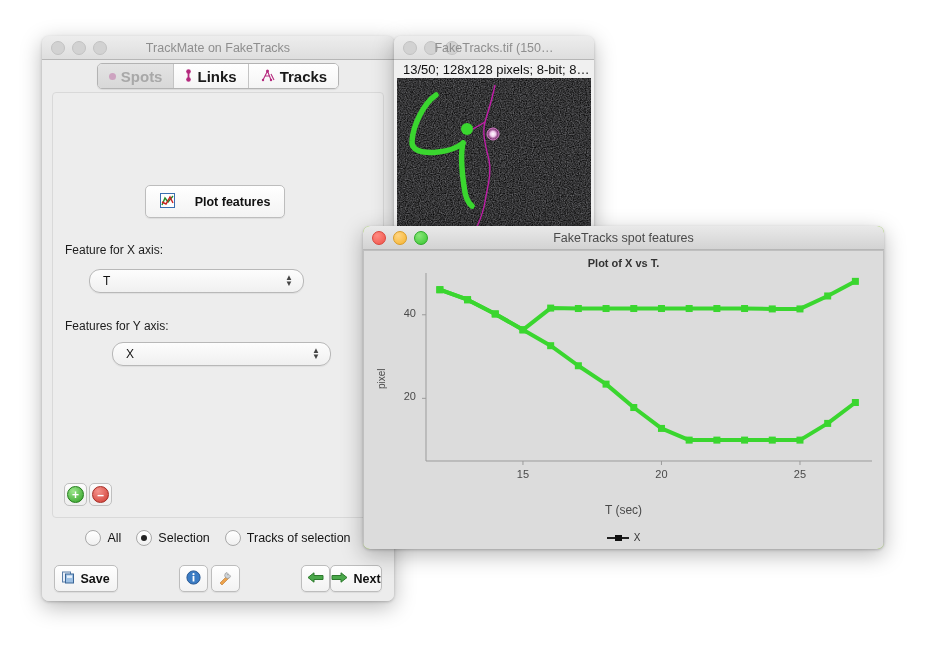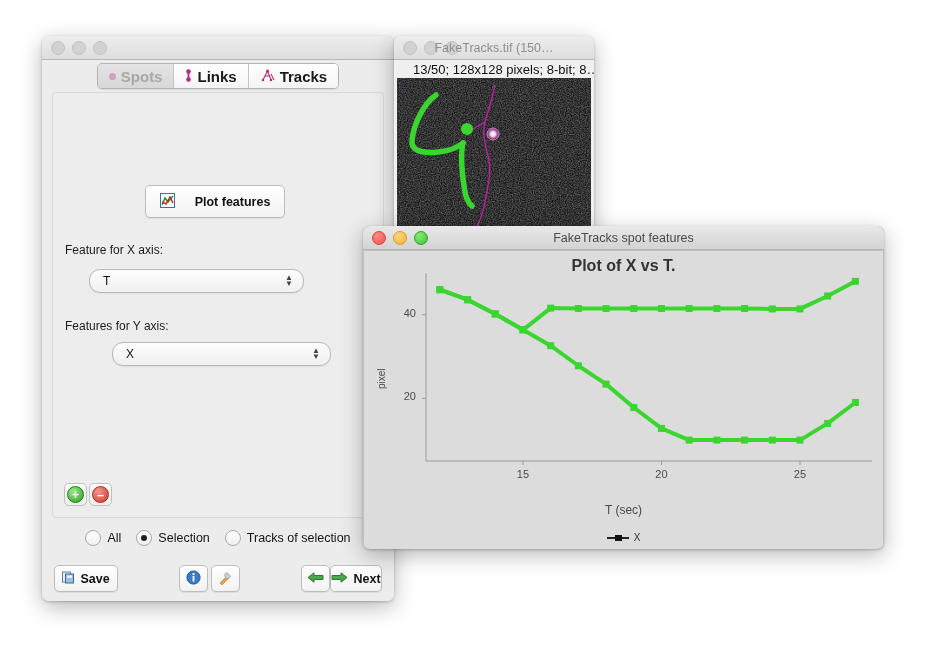--- a/index.html
+++ b/index.html
@@ -83,32 +83,32 @@
 
   .botbar { position: absolute; bottom: 10px; left: 12px; right: 12px; height: 27px; }
   .bbtn { position: absolute; height: 25px; background: linear-gradient(#ffffff,#f2f2f2);
           border: 1px solid #bdbdbd; border-radius: 5px;
           display: flex; align-items: center; justify-content: center; gap: 5px;
           font-size: 12.5px; font-weight: bold; color: #111;
           box-shadow: 0 1px 1px rgba(0,0,0,.07); }
 
   
   #tif { left: 394px; top: 36px; width: 200px; height: 196px; background: #f0f0f0; }
-  #tif-status { height: 18px; font-size: 13px; color: #111; padding-left: 19px;
+  #tif-status { height: 18px; font-size: 13px; color: #111; padding-left: 9px;
                 display: flex; align-items: center; background: #f0f0f0;
                 white-space: nowrap; overflow: hidden; }
   #tif-canvas { position: relative; width: 194px; height: 152px; margin: 0 3px;
                 background: #050505; overflow: hidden; }
 
   
   #plotwin { left: 363px; top: 226px; width: 521px; height: 323px; background: #84cc16; }
   #plot-body { position: relative; height: 300px; background: #dcdcdc;
                border: 1px solid #bfbfbf; box-sizing: border-box; }
   #plot-title { position: absolute; left: 0; right: 0; top: 6px; text-align: center;
-                font-size: 16px; font-weight: bold; color: #333; }
+                font-size: 11px; font-weight: bold; color: #333; }
   #ylab { position: absolute; left: 12px; top: 138px; font-size: 10px; color: #4a4a4a;
           transform: rotate(-90deg); transform-origin: left top; white-space: nowrap; }
   #xlab { position: absolute; left: 0; right: 0; bottom: 32px; text-align: center;
           font-size: 12px; color: #4a4a4a; }
   .ytick { position: absolute; font-size: 11px; color: #4a4a4a; text-align: right; width: 26px; }
   .xtick { position: absolute; font-size: 11px; color: #4a4a4a; text-align: center; width: 30px; }
   #legend { position: absolute; left: 0; right: 0; bottom: 6px;
             display: flex; justify-content: center; align-items: center; gap: 5px;
             font-size: 10px; color: #333; }
   .legmark { width: 22px; height: 9px; position: relative; }
@@ -120,20 +120,21 @@
 
 <div id="root">
 
   <div class="win" id="trackmate">
     <div class="titlebar tb-inactive">
       <div class="lights">
         <div class="light l-gray"></div>
         <div class="light l-gray"></div>
         <div class="light l-gray"></div>
       </div>
+      <div class="wtitle inactive">TrackMate on FakeTracks</div>
     </div>
 
     <div id="tm-body">
 
       <div class="tabbar">
         <div class="tabgroup">
           <div class="tab inactive">
             <span style="width:7px;height:7px;border-radius:50%;background:#cda3c0;display:inline-block;"></span>
             <span>Spots</span>
           </div>

